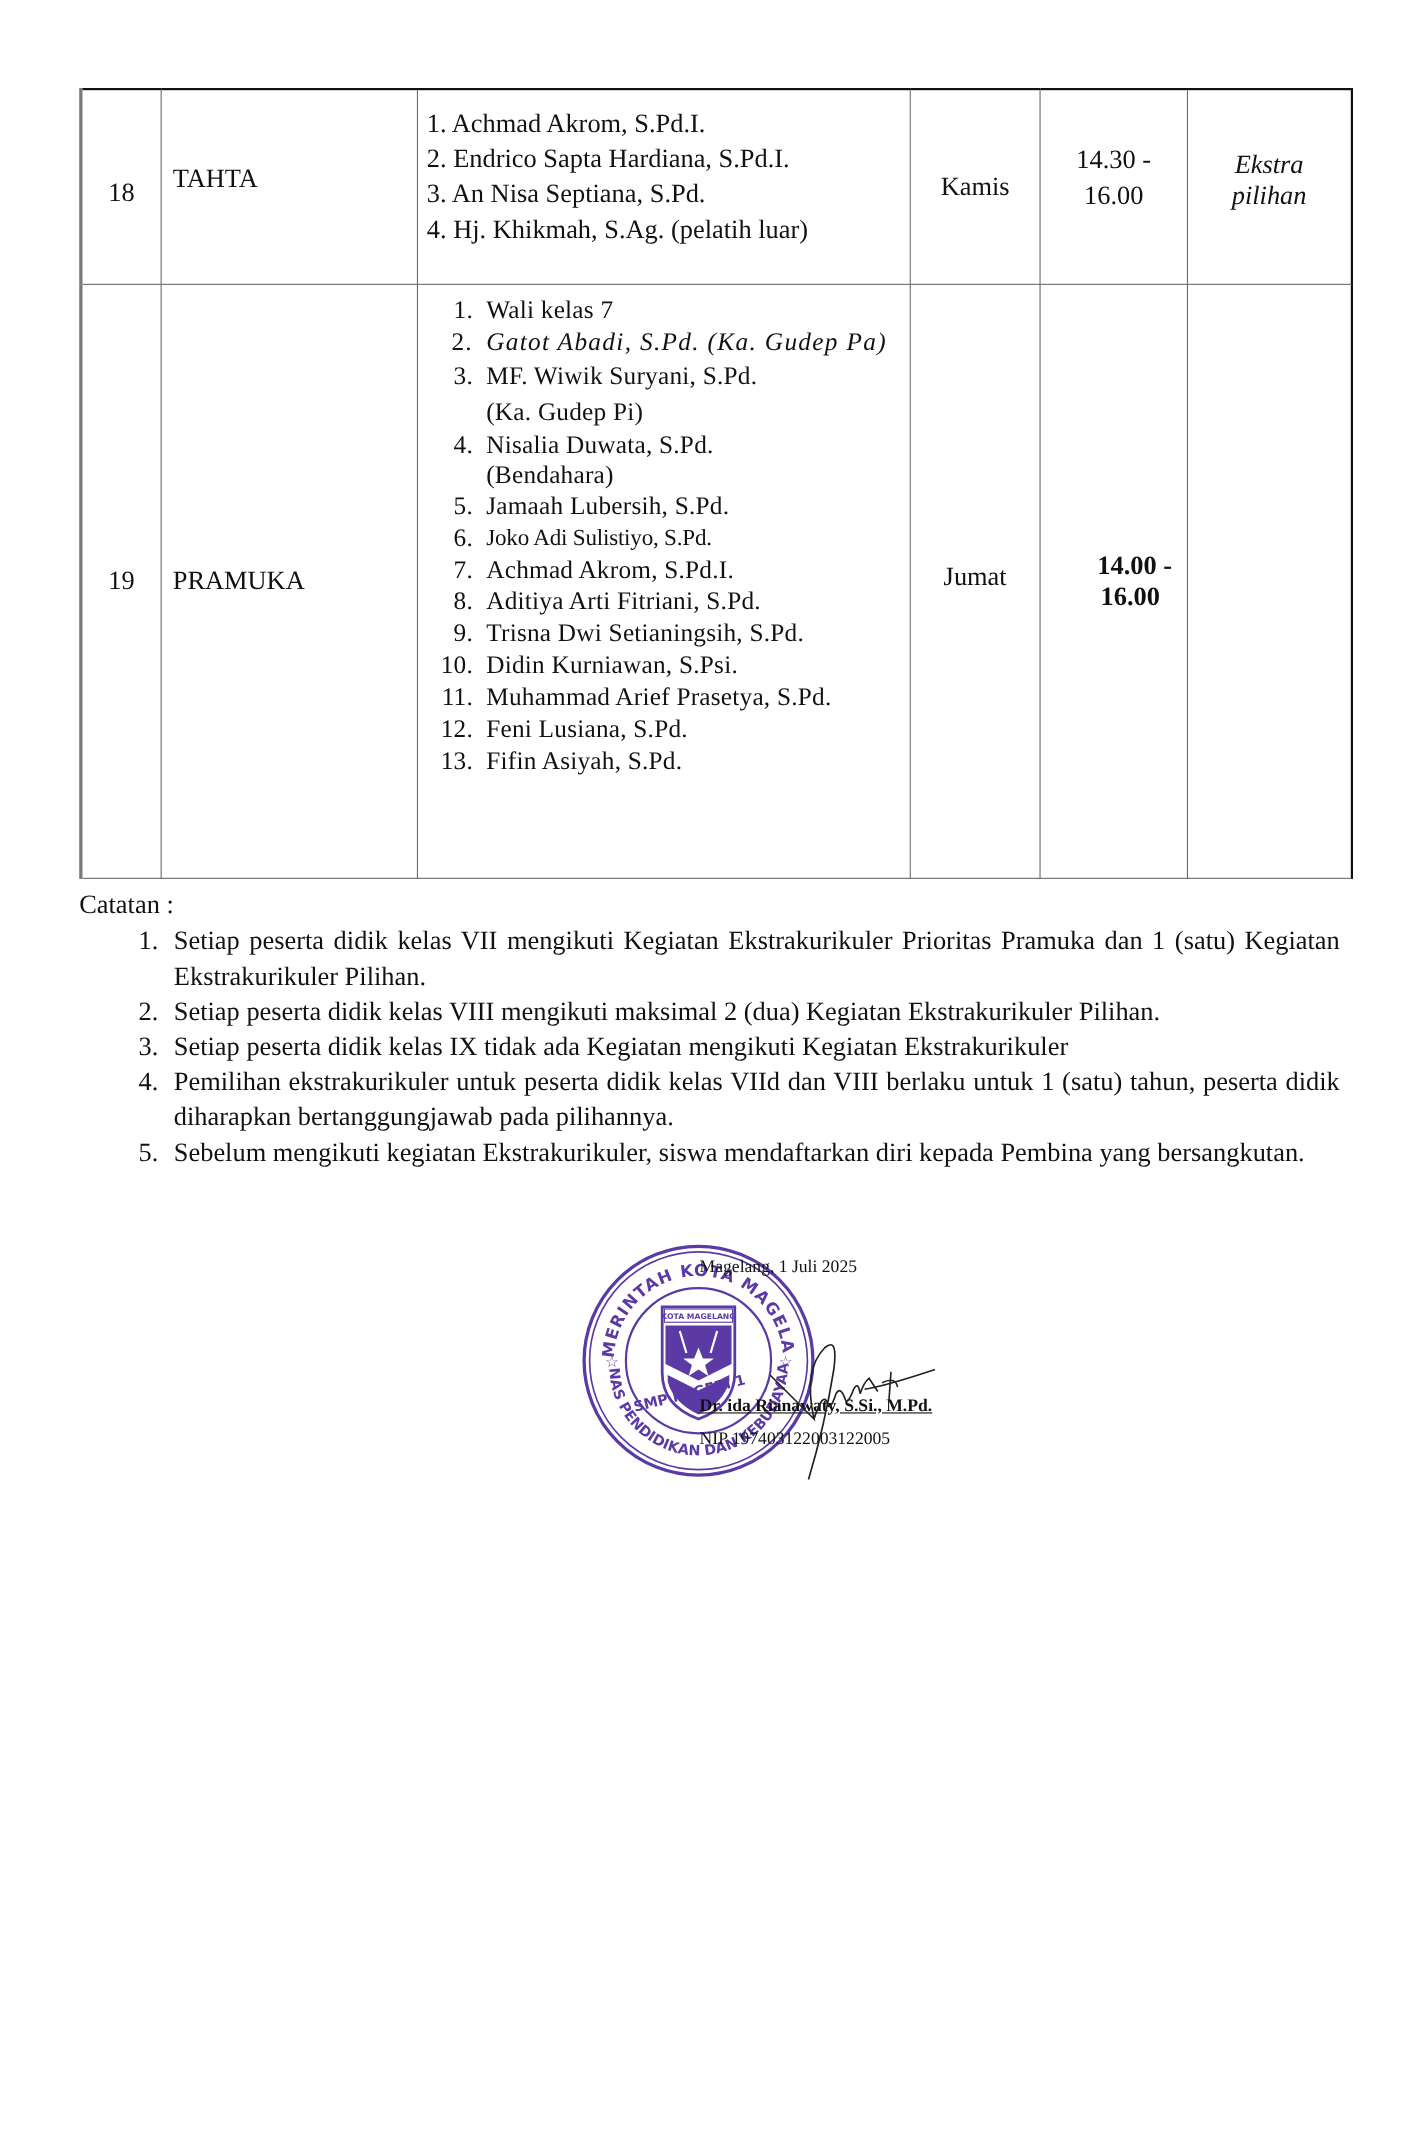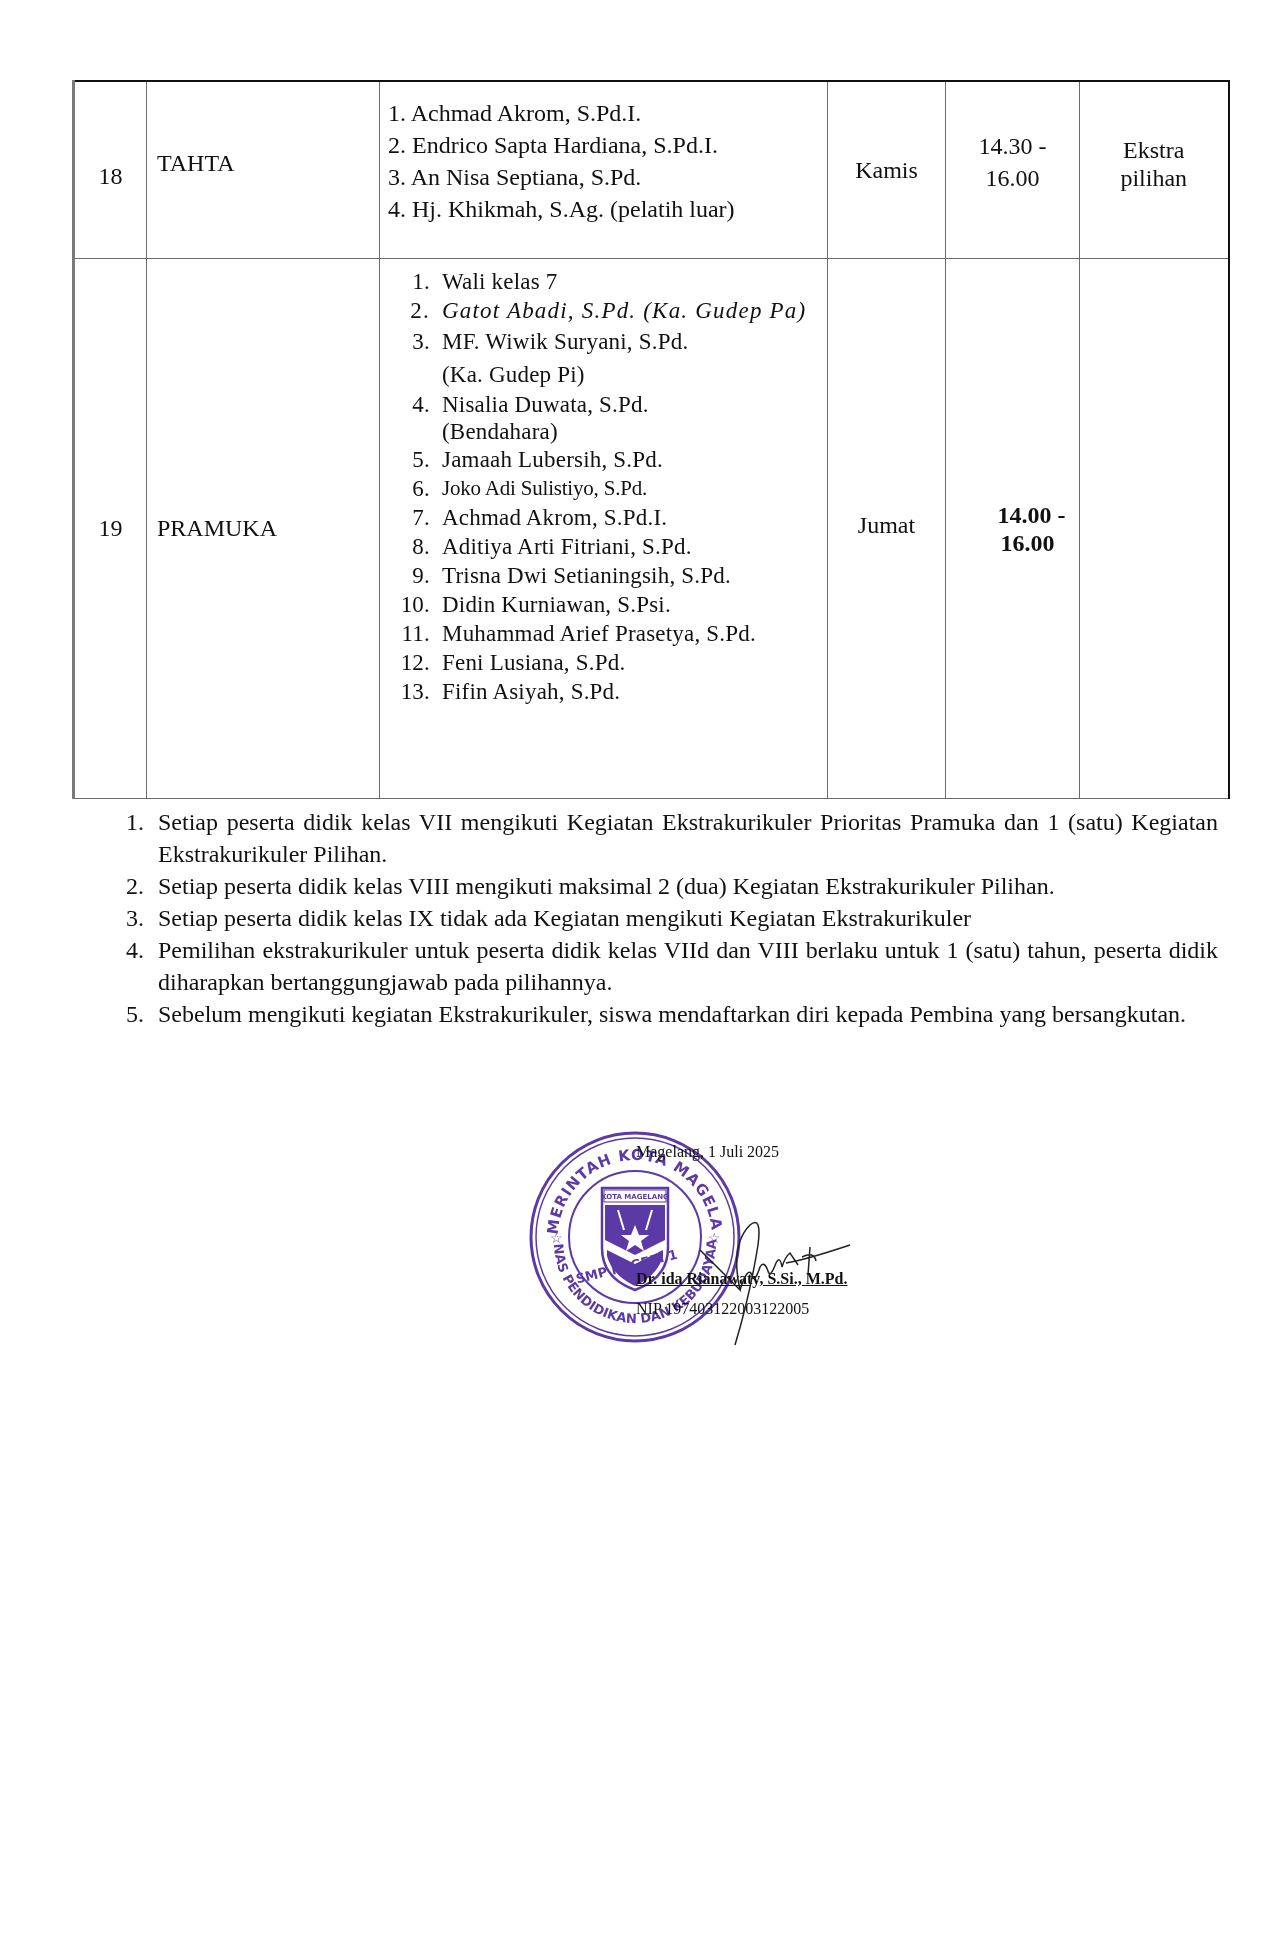--- a/index.html
+++ b/index.html
@@ -5,21 +5,21 @@
     html, body { margin: 0; padding: 0; background: #ffffff; }
     body { width: 1276px; height: 1950px; position: relative; overflow: hidden;
            font-family: "Liberation Serif", "DejaVu Serif", serif; color: #111; }
     .sheet { position: absolute; left: 0; top: 0; width: 1276px; height: 1950px; }
 
     table.schedule { position: absolute; left: 72px; top: 80px; border-collapse: collapse;
                      table-layout: fixed; width: 1155px; }
     table.schedule td { border: 1.5px solid #6b6b6b; padding: 0; vertical-align: middle; font-size: 24px; }
     table.schedule tr td:first-child { border-left: 3px solid #7a7a7a; }
     table.schedule tr.first td { border-top: 2px solid #111; }
-    table.schedule td.last { border-right: 2px solid #111; }
+    table.schedule td.last { border-right: 2px solid #111; font-style: italic; }
     col.c-no { width: 73px; } col.c-name { width: 233px; } col.c-coach { width: 448px; }
     col.c-day { width: 118px; } col.c-time { width: 134px; } col.c-type { width: 149px; }
 
     .no { text-align: center; }
     .row18 td { height: 160px; }
     .row19 td { height: 532px; }
     .row18 .no { padding-top: 12px; }
     .row18 .name { padding-left: 10px; padding-bottom: 14px; }
     .row19 .name { padding-left: 10px; }
     .center { text-align: center; }
@@ -154,20 +154,21 @@
       </td>
       <td class="center type last">
         <div></div>
         <div></div>
       </td>
     </tr>
   </tbody>
     </table>
 
   <div class="notes">
+    <div class="title">Catatan :</div>
     <ol>
       <li>
           <span class="num">1.</span>
           <span class="txt">Setiap peserta didik kelas VII mengikuti Kegiatan Ekstrakurikuler Prioritas Pramuka dan 1 (satu) Kegiatan Ekstrakurikuler Pilihan.</span>
         </li>
       <li>
           <span class="num">2.</span>
           <span class="txt">Setiap peserta didik kelas VIII mengikuti maksimal 2 (dua) Kegiatan Ekstrakurikuler Pilihan.</span>
         </li>
       <li>

